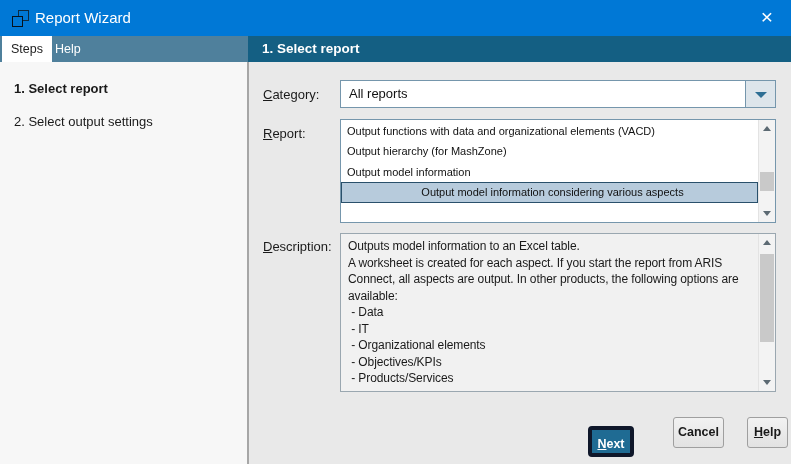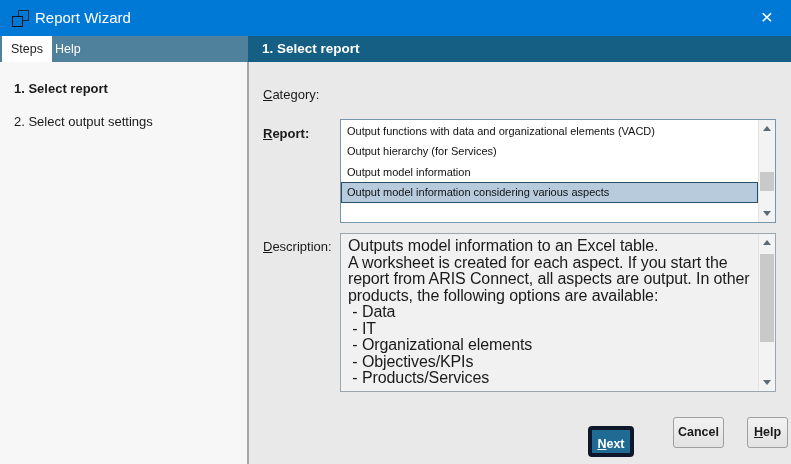--- a/index.html
+++ b/index.html
@@ -45,27 +45,27 @@
                border-left:1px solid #7596ac; cursor:pointer; }
   .tri-down-accent { position:absolute; left:9px; top:11px; width:0; height:0;
                border-left:6px solid transparent; border-right:6px solid transparent; border-top:6px solid #2e6f94; }
 
   
   .listbox { position:absolute; left:91px; top:57px; width:436px; height:104px; background:#ffffff;
              border:1px solid #7596ac; }
   .list-rows { position:absolute; left:0; top:1px; right:17px; }
   .list-item { height:20.4px; line-height:20.4px; font-size:11px; color:#111111;
                padding-left:6px; white-space:nowrap; overflow:hidden; cursor:default; }
-  .list-item.selected { background:#b7cbdc; box-shadow:inset 0 0 0 1px #29506b; }
+  .list-item.selected { background:#b7cbdc; box-shadow:inset 0 0 0 1px #29506b;text-align:center; }
 
   
   .descbox { position:absolute; left:91px; top:171px; width:436px; height:159px; background:#f1f1f1;
              border:1px solid #9aa7b0; }
   .desc-text { position:absolute; left:0; top:0; right:17px; bottom:0; padding:4px 4px 4px 7px;
-               font-size:16px; line-height:16.5px; letter-spacing:-0.1px; color:#1a1a1a;
+               font-size:12px; line-height:16.5px; letter-spacing:-0.1px; color:#1a1a1a;
                white-space:pre-wrap; overflow:hidden; }
 
   
   .sb { position:absolute; right:0; top:0; bottom:0; width:17px; background:#f3f3f3; border-left:1px solid #e3e3e3; }
   .sb-btn { position:absolute; left:0; width:16px; height:17px; cursor:pointer; }
   .sb-btn.up { top:0; }
   .sb-btn.down { bottom:0; }
   .tri-up { position:absolute; left:4px; top:6px; width:0; height:0;
             border-left:4px solid transparent; border-right:4px solid transparent; border-bottom:5px solid #5c6a73; }
   .tri-dn { position:absolute; left:4px; top:6px; width:0; height:0;
@@ -108,28 +108,34 @@
     <div class="step-item current">1. Select report</div>
     <div class="step-item next">2. Select output settings</div>
   </div>
   <div class="v-divider"></div>
 
   <div class="content">
 
     <div class="field-label" style="left:14px; top:25px;">
       <span class="mn">C</span><span>ategory:</span>
     </div>
+    <div class="combo">
+      <div class="combo-value">All reports</div>
+      <div class="combo-btn">
+        <span class="tri-down-accent"></span>
+      </div>
+    </div>
 
-    <div class="field-label" style="left:14px; top:64px;font-weight:bold;">
+    <div class="field-label" style="left:14px; top:64px;">
       <span class="mn">R</span><span>eport:</span>
     </div>
     <div class="listbox">
       <div class="list-rows">
         <div class="list-item">Output functions with data and organizational elements (VACD)</div>
-        <div class="list-item">Output hierarchy (for Services)</div>
+        <div class="list-item">Output hierarchy (for MashZone)</div>
         <div class="list-item">Output model information</div>
         <div class="list-item selected">Output model information considering various aspects</div>
       </div>
       <div class="sb">
         <div class="sb-btn up">
             <span class="tri-up"></span>
           </div>
         <div class="sb-thumb thumb-list"></div>
         <div class="sb-btn down">
             <span class="tri-dn"></span>

